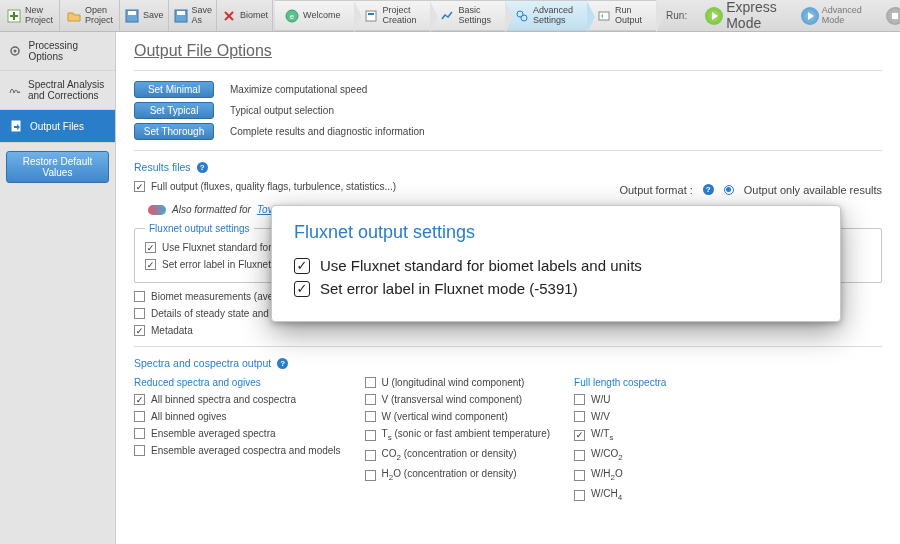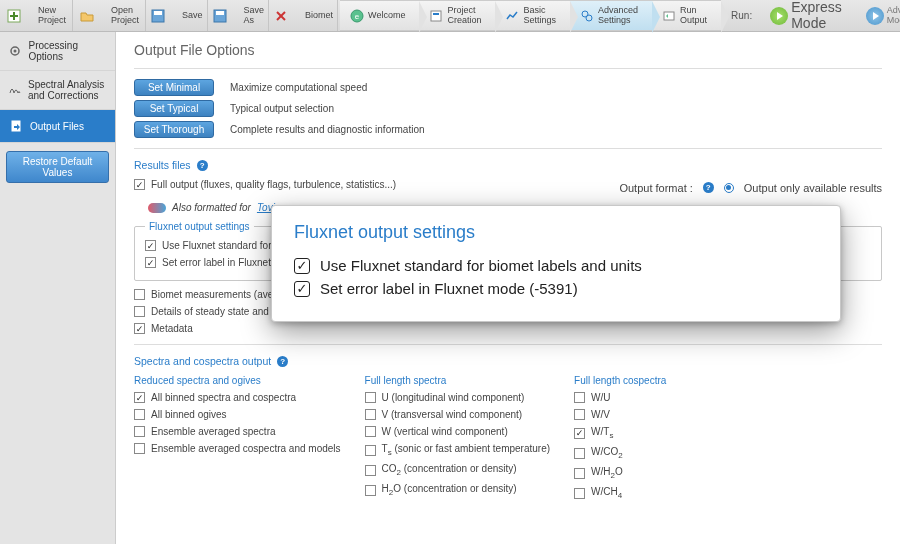--- a/index.html
+++ b/index.html
@@ -1,20 +1,20 @@
 <!DOCTYPE html>
 <html><head>
 <meta charset="utf-8">
 <style>
   * { box-sizing: border-box; margin: 0; padding: 0; font-family: -apple-system, "Segoe UI", Arial, sans-serif; }
   body { width: 900px; height: 544px; background: #fff; overflow: hidden; position: relative; font-size: 11px; color: #333; }
 
   
   .top-toolbar { height: 32px; background: linear-gradient(#e8e8e8,#d8d8d8); display: flex; align-items: stretch; border-bottom: 1px solid #bbb; }
-  .tb-btn { display: flex; align-items: center; gap: 16px; padding: 0 6px; border-right: 1px solid #c5c5c5; cursor: pointer; font-size: 9px; line-height: 1.1; color: #444; }
+  .tb-btn { display: flex; align-items: center; gap: 3px; padding: 0 6px; border-right: 1px solid #c5c5c5; cursor: pointer; font-size: 9px; line-height: 1.1; color: #444; }
   .tb-btn .icon { width: 16px; height: 16px; display: flex; align-items: center; justify-content: center; }
   .tb-btn.small { padding: 0 4px; }
 
   
   .wiz-tabs { display: flex; align-items: stretch; margin-left: 2px; }
   .wiz-tab { display: flex; align-items: center; gap: 4px; padding: 0 14px 0 10px; font-size: 9px; line-height: 1.1; color: #444; position: relative; background: linear-gradient(#f4f4f4,#e2e2e2); border-top: 1px solid #ccc; border-bottom: 1px solid #ccc; cursor: pointer; }
   .wiz-tab::after { content: ""; position: absolute; right: -8px; top: 0; width: 0; height: 0; border-top: 16px solid transparent; border-bottom: 16px solid transparent; border-left: 8px solid #e2e2e2; z-index: 2; }
   .wiz-tab.active { background: linear-gradient(#dff0f9,#c0dff0); }
   .wiz-tab.active::after { border-left-color: #c0dff0; }
   .wiz-tab .icon { width: 14px; height: 14px; }
@@ -33,21 +33,21 @@
   
   .layout { display: flex; height: calc(544px - 32px); }
   .sidebar { width: 116px; background: #e4e4e4; border-right: 1px solid #ccc; display:flex; flex-direction:column; }
   .side-item { display:flex; align-items:center; gap:6px; padding:8px 8px; font-size:10px; color:#333; cursor:pointer; border-bottom:1px solid #d5d5d5; }
   .side-item.active { background:#2a7dc9; color:#fff; }
   .side-item .icon { width:16px; height:16px; display:flex; align-items:center; justify-content:center; }
   .restore { margin-top:auto; margin:8px 6px 6px 6px; padding:4px 6px; background: linear-gradient(#6fb1e8,#3f87cc); color:#fff; border-radius:3px; text-align:center; font-size:10px; cursor:pointer; border:1px solid #356faa; }
 
   
   .main { flex:1; padding: 10px 18px; overflow:auto; color:#444; }
-  .section-title { font-size:14px; color:#666; margin-bottom:6px; }
+  .section-title { font-size:16px; color:#666; margin-bottom:6px;text-decoration:underline; }
   .divider { border:none; border-top:1px solid #ddd; margin: 10px 0; }
   .preset-row { display:flex; align-items:center; gap:16px; margin-bottom:4px; }
   .preset-btn { width:80px; text-align:center; padding:2px 0; background: linear-gradient(#5da5e0,#3d82c0); color:#fff; border-radius:3px; border:1px solid #2f6aa2; font-size:10px; cursor:pointer; }
   .preset-desc { font-size:10px; color:#444; }
 
   .sub-hdr { color:#2a7dc9; font-size:10.5px; margin: 4px 0 8px 0; display:flex; align-items:center; gap:6px; }
   .help-icon { width:11px; height:11px; border-radius:50%; background:#2a7dc9; color:#fff; font-size:8px; font-weight:bold; display:inline-flex; align-items:center; justify-content:center; }
 
   .chk-row { display:flex; align-items:center; gap:6px; margin-bottom:6px; font-size:10px; }
   .chk { width:11px; height:11px; border:1px solid #888; display:inline-flex; align-items:center; justify-content:center; background:#fff; cursor:pointer; font-size:9px; color:#222; }
@@ -324,21 +324,20 @@
         <div class="chk-row">
             <span class="chk"></span>
             <span>Ensemble averaged spectra</span>
           </div>
         <div class="chk-row">
             <span class="chk"></span>
             <span>Ensemble averaged cospectra and models</span>
           </div>
       </div>
       <div class="spectra-col">
-        <div class="col-hdr">Full length spectra</div>
         <div class="chk-row">
             <span class="chk"></span>
             <span>U (longitudinal wind component)</span>
           </div>
         <div class="chk-row">
             <span class="chk"></span>
             <span>V (transversal wind component)</span>
           </div>
         <div class="chk-row">
             <span class="chk"></span>

